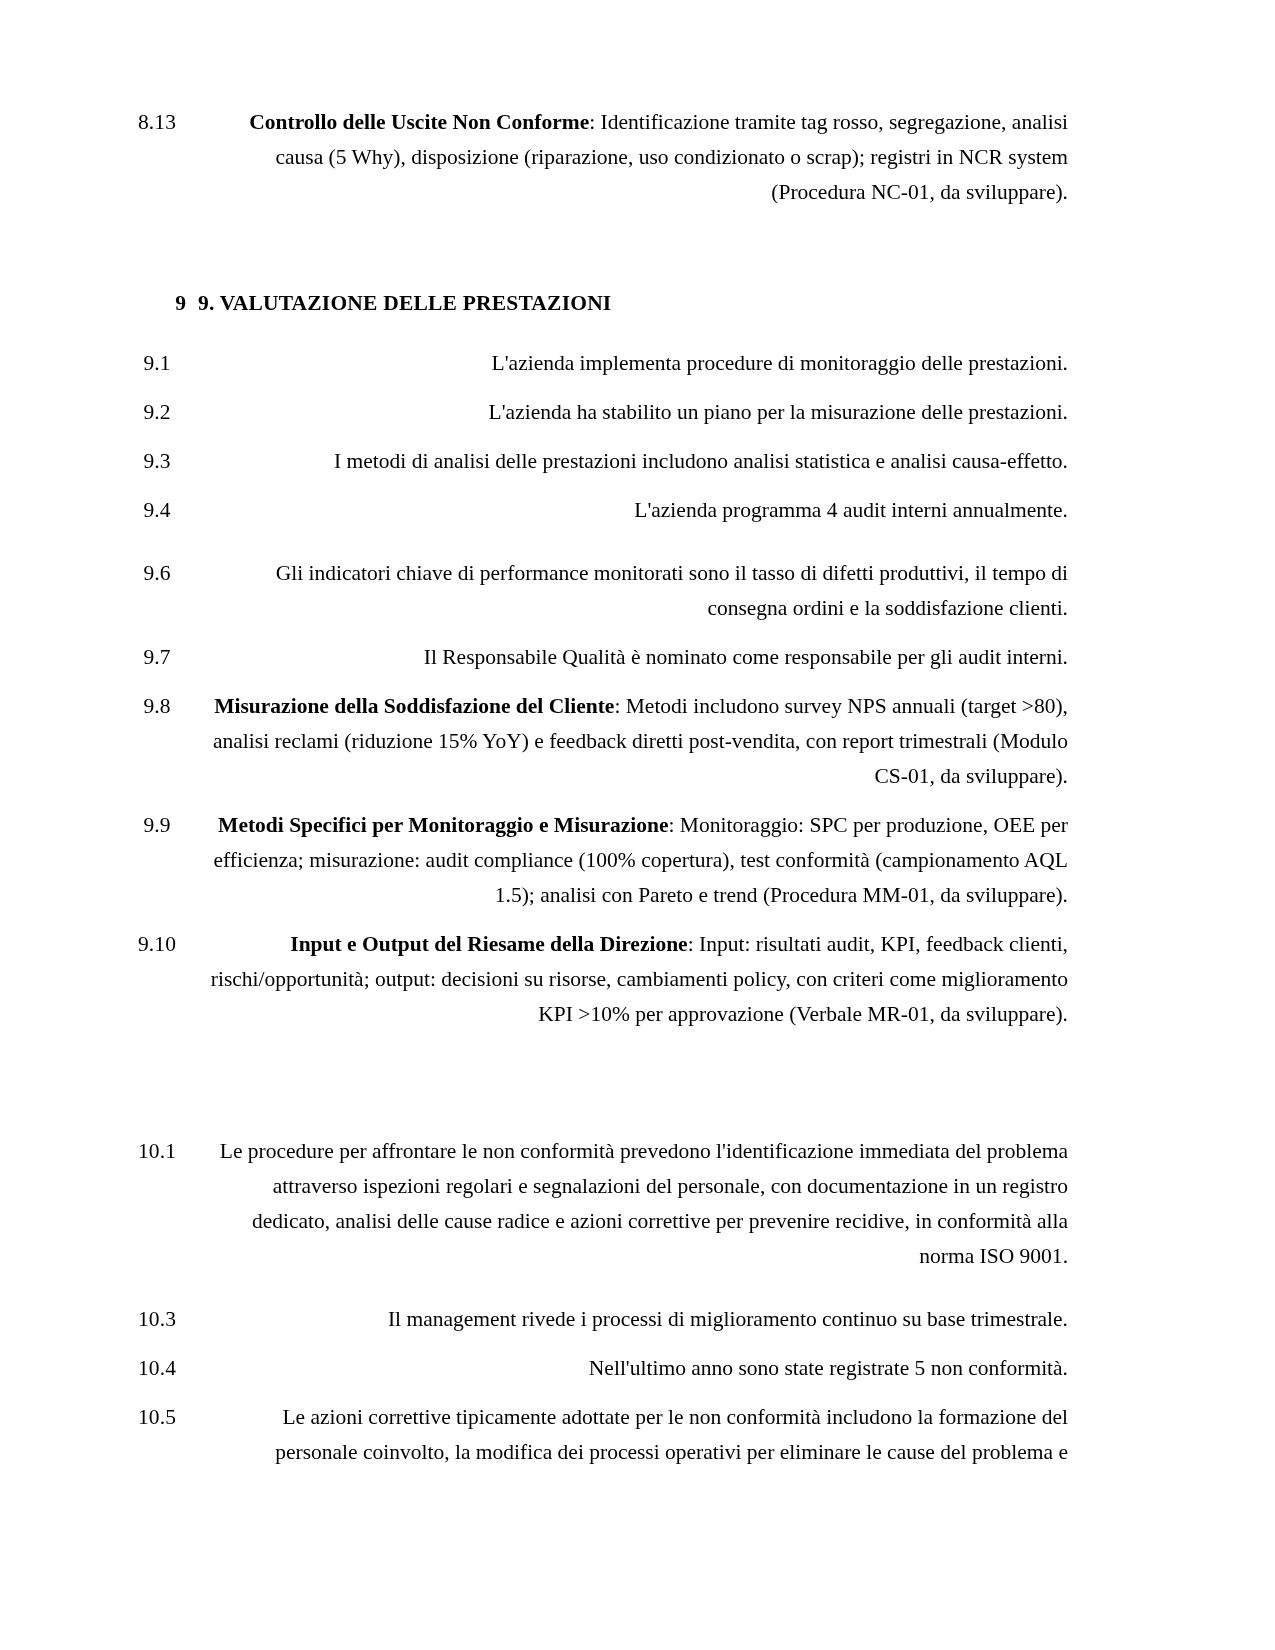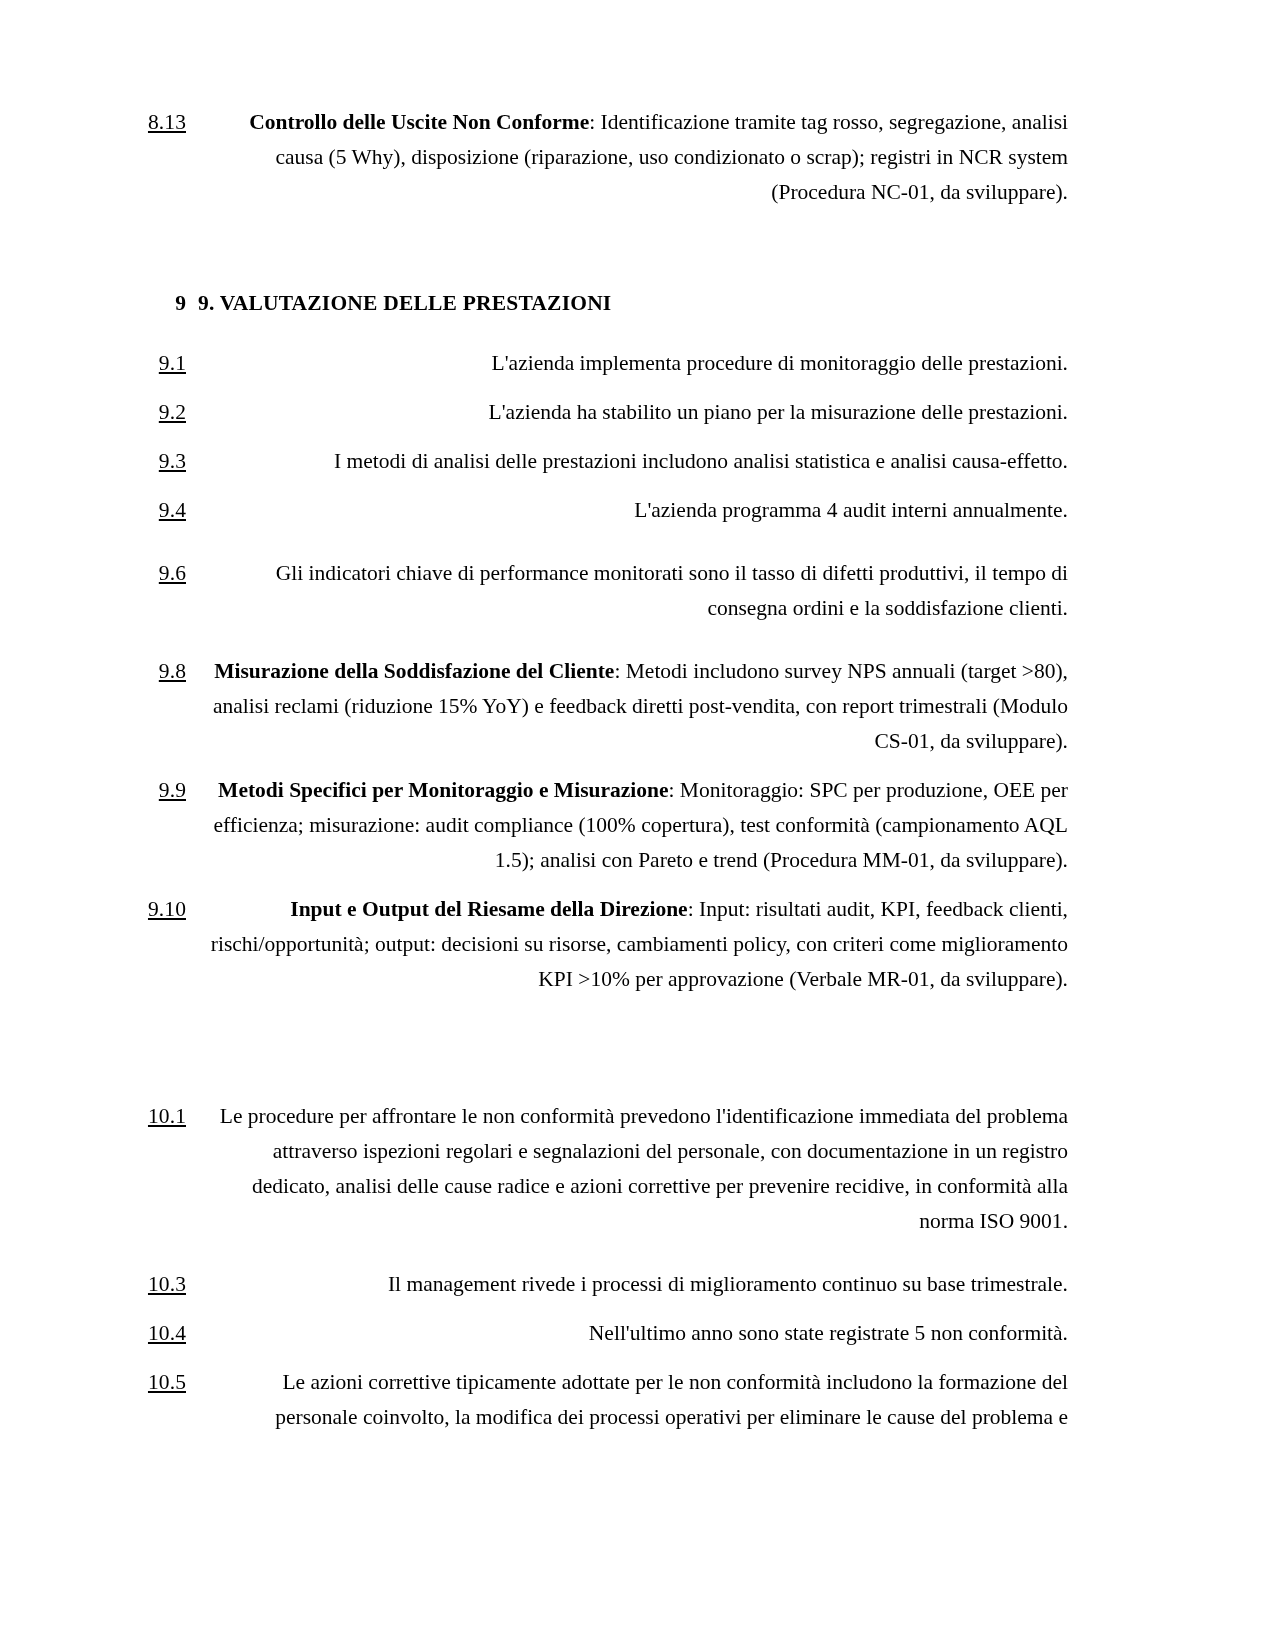--- a/index.html
+++ b/index.html
@@ -28,25 +28,24 @@
   
   .clause {
     display: flex;
     align-items: flex-start;
     font-size: 21.5px;
     line-height: 35px;
   }
   .clause .num {
     flex: 0 0 58px;
     width: 58px;
-    text-align: right;
+    text-align: center;
     padding-right: 0;
     white-space: nowrap;
     letter-spacing: 0.1px;
-    text-decoration: underline;
   }
   .clause .body {
     flex: 1 1 auto;
     padding-left: 12px;
     text-align: right;
     hyphens: none;
   }
   .clause .body .lead {
     font-weight: bold;
   }
@@ -129,20 +128,24 @@
 
     <div class="gap-sm"></div>
 
     <div class="clause">
       <div class="num">9.6</div>
       <div class="body">Gli indicatori chiave di performance monitorati sono il tasso di difetti produttivi, il tempo di consegna ordini e la soddisfazione clienti.</div>
     </div>
 
     <div class="gap-sm"></div>
 
+    <div class="clause">
+      <div class="num">9.7</div>
+      <div class="body">Il Responsabile Qualità è nominato come responsabile per gli audit interni.</div>
+    </div>
 
     <div class="gap-sm"></div>
 
     <div class="clause">
       <div class="num">9.8</div>
       <div class="body"><span class="lead">Misurazione della Soddisfazione del Cliente</span><span>: Metodi includono survey NPS annuali (target &gt;80), analisi reclami (riduzione 15% YoY) e feedback diretti post-vendita, con report trimestrali (Modulo CS-01, da sviluppare).</span></div>
     </div>
 
     <div class="gap-sm"></div>
 

